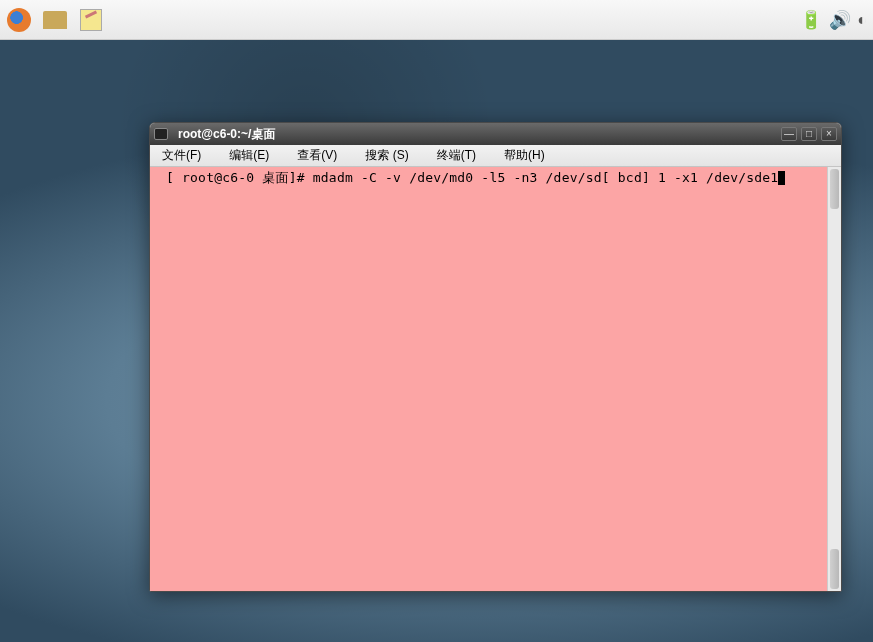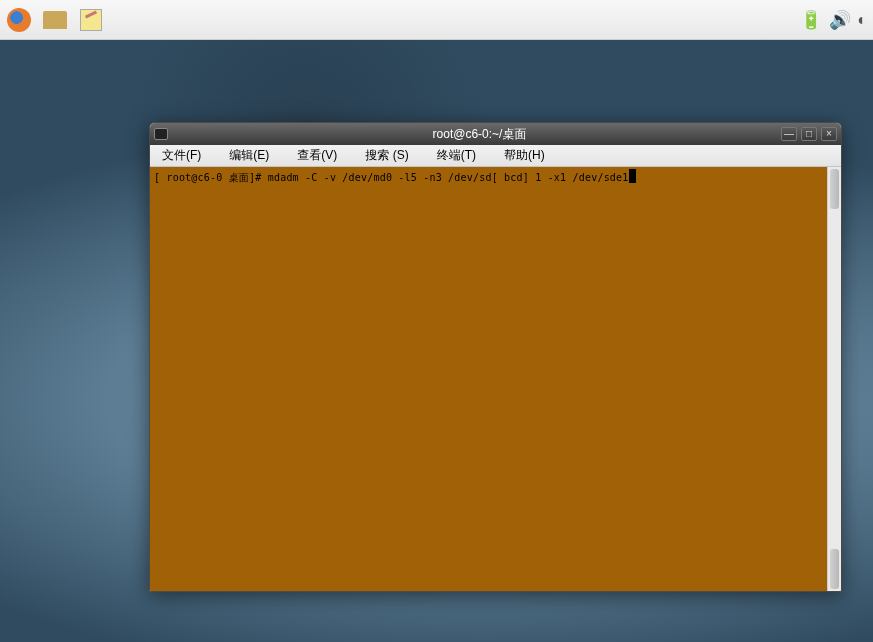--- a/index.html
+++ b/index.html
@@ -67,21 +67,21 @@
       height: 22px;
       background: linear-gradient(to bottom, #6a6a6a, #3a3a3a);
       display: flex;
       align-items: center;
       justify-content: space-between;
       color: #fff;
       font-size: 12px;
       padding: 0 4px;
     }
     .titlebar-left { width: 24px; display:flex; align-items:center;}
-    .titlebar-center { flex:1; text-align:center; font-weight: normal;}
+    .titlebar-center { flex:1; text-align:left; font-weight: bold;}
     .titlebar-right { display: flex; gap: 4px; }
     .tb-btn {
       width: 16px; height: 14px;
       border: 1px solid #777;
       border-radius: 2px;
       background: linear-gradient(to bottom, #5a5a5a, #3a3a3a);
       display:flex;align-items:center;justify-content:center;
       font-size: 10px; color: #ddd; cursor: pointer;
       line-height: 1;
     }
@@ -97,24 +97,24 @@
       gap: 16px;
       font-size: 12px;
     }
     .menu-item {
       padding: 2px 6px;
       cursor: pointer;
     }
 
     .terminal-body {
       flex: 1;
-      background: #a16207;
-      padding: 2px 4px;
+      background: #fca5a5;
+      padding: 2px 16px;
       font-family: "DejaVu Sans Mono", "Courier New", monospace;
-      font-size: 10px;
+      font-size: 13px;
       position: relative;
       overflow: hidden;
     }
     .cmd-line {
       white-space: pre;
       color: #000;
       letter-spacing: 0.2px;
     }
     .cursor-block {
       display: inline-block;

